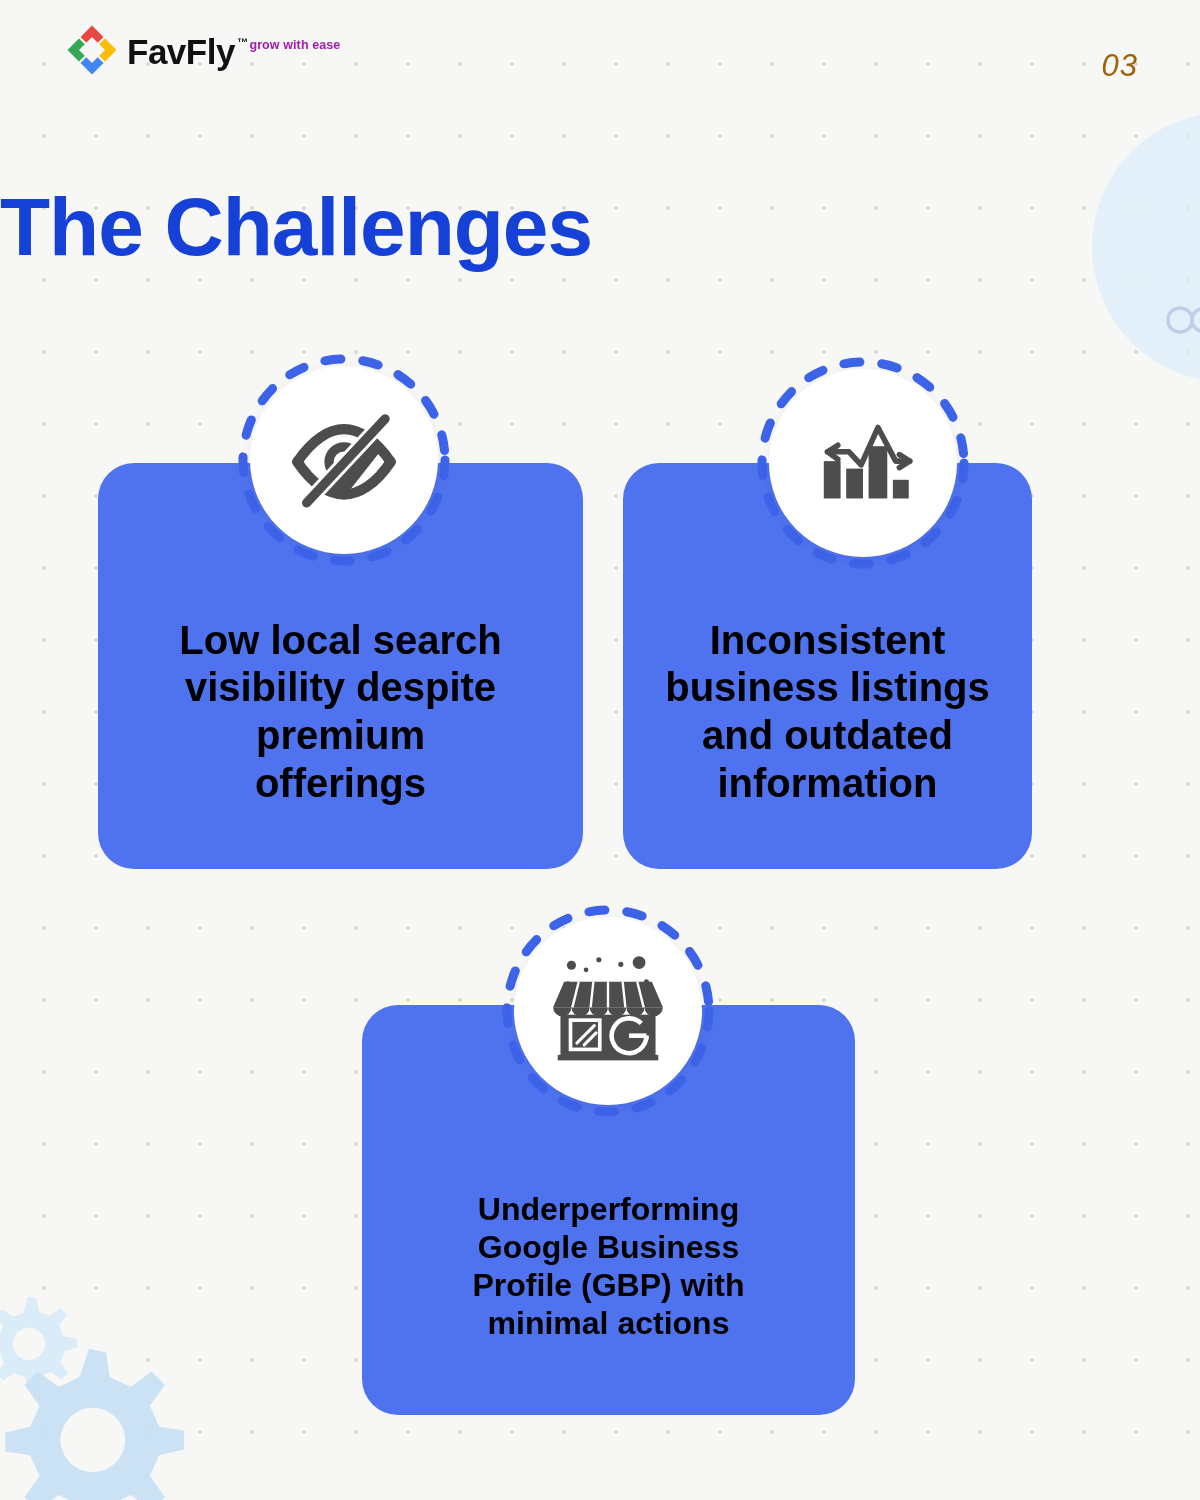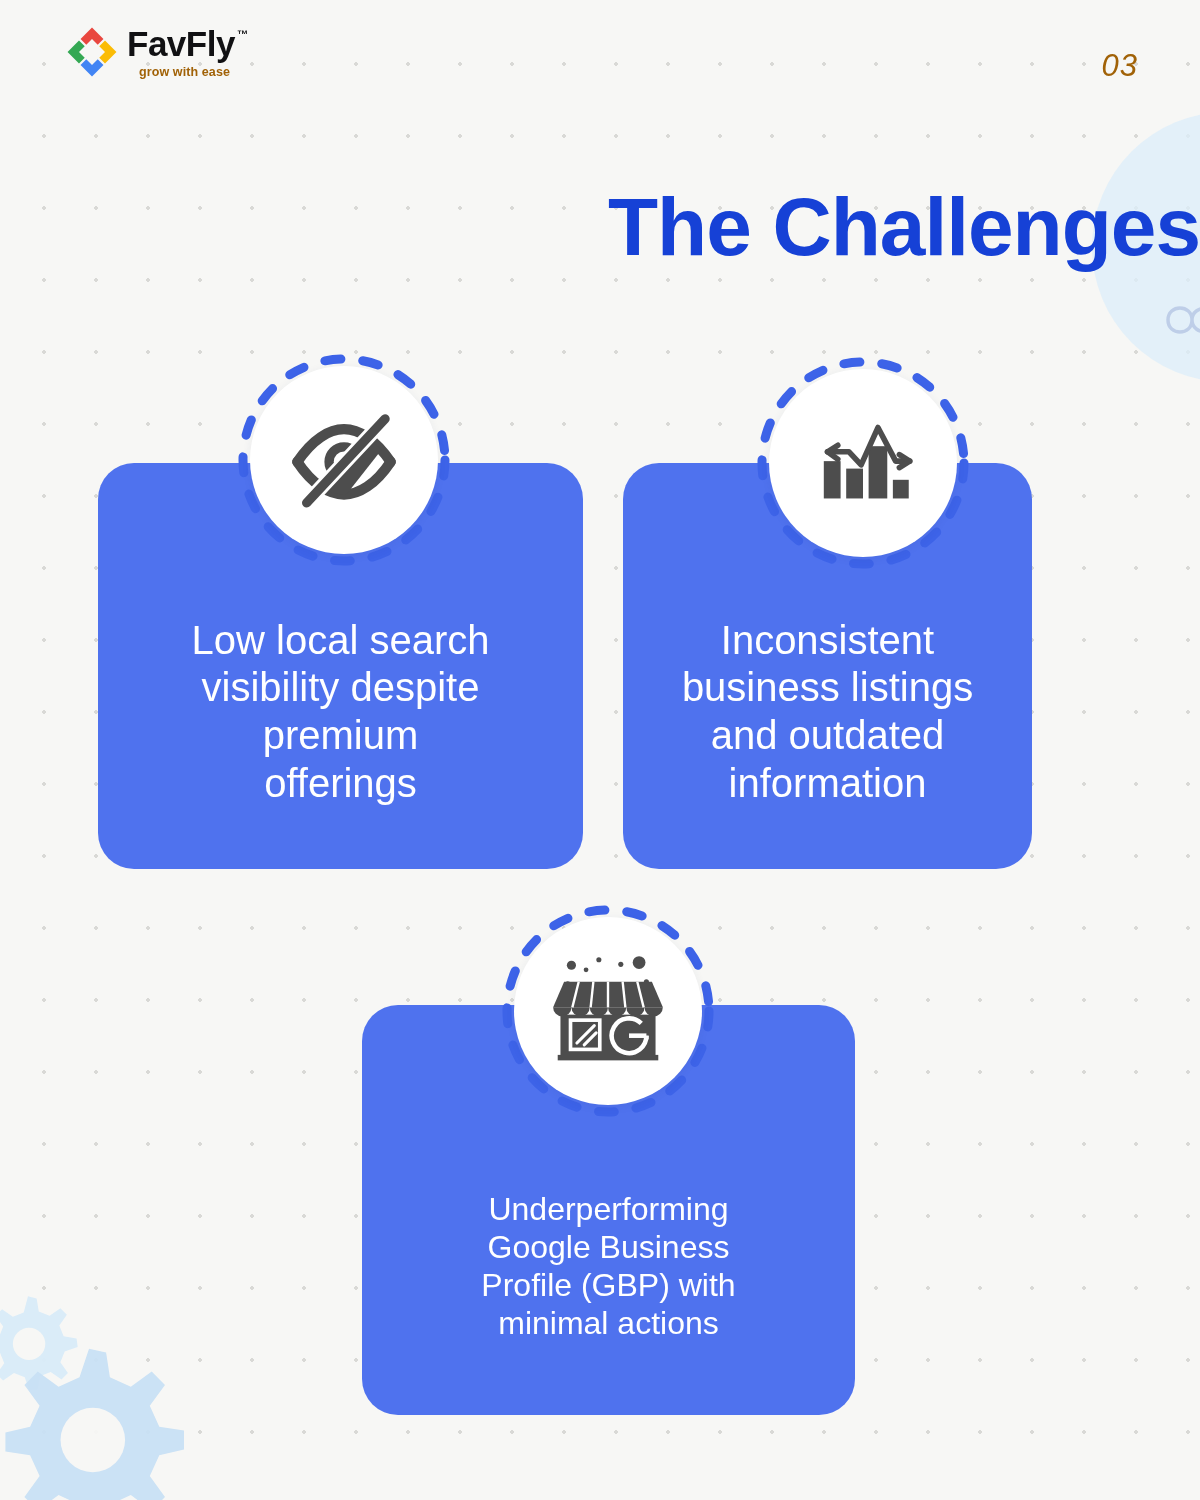--- a/index.html
+++ b/index.html
@@ -57,58 +57,58 @@
     color:#d9ecf9;
     opacity:.95;
   }
 
   
   .logo-wrap {
     position:absolute; top:24px; left:66px;
     display:flex; align-items:center; gap:9px;
   }
   .logo-mark { width:52px; height:52px; flex:0 0 auto; }
-  .logo-text-block { display:flex; flex-direction:column; padding-top:2px; }
+  .logo-text-block { display:flex; flex-direction:row; padding-top:2px; }
   .logo-word {
     display:flex; align-items:flex-start;
     font-size:35px; font-weight:700; letter-spacing:-.5px;
     color:#111113; line-height:1;
   }
   .logo-tm { font-size:11px; font-weight:700; margin-left:2px; margin-top:3px; color:#111113; }
   .logo-tag {
-    font-size:12.5px; font-weight:700; color:#a16207;
-    letter-spacing:.1px; margin-top:4px; margin-left:12px;
+    font-size:12.5px; font-weight:700; color:#a21caf;
+    letter-spacing:.1px; margin-top:4px; margin-left:2px;
   }
 
   .page-number {
     position:absolute; top:48px; right:62px;
     font-size:31px; font-style:italic; font-weight:400;
     color:#a16207; letter-spacing:1px;
   }
 
   
   .slide-title {
     position:absolute; top:186px; left:0; width:1200px;
-    text-align:right;
+    text-align:left;
     font-size:82px; font-weight:700; letter-spacing:-1px;
     color:#1641d6;
     line-height:1;
   }
 
   
   .card {
     position:absolute;
     background:#4f72ee;
     border-radius:36px;
     display:flex; align-items:center; justify-content:center;
   }
   .card-text {
-    color:#ffffff;
+    color:#000000;
     text-align:center;
-    font-weight:400;
+    font-weight:700;
     line-height:1.19;
     padding:0 18px;
     white-space:pre-line;
   }
 
   #card-1 { left:98px;  top:463px;  width:485px; height:406px; }
   #card-2 { left:623px; top:463px;  width:409px; height:406px; }
   #card-3 { left:362px; top:1005px; width:493px; height:410px; }
 
   #card-1 .card-text { font-size:40px; padding-top:92px; }

